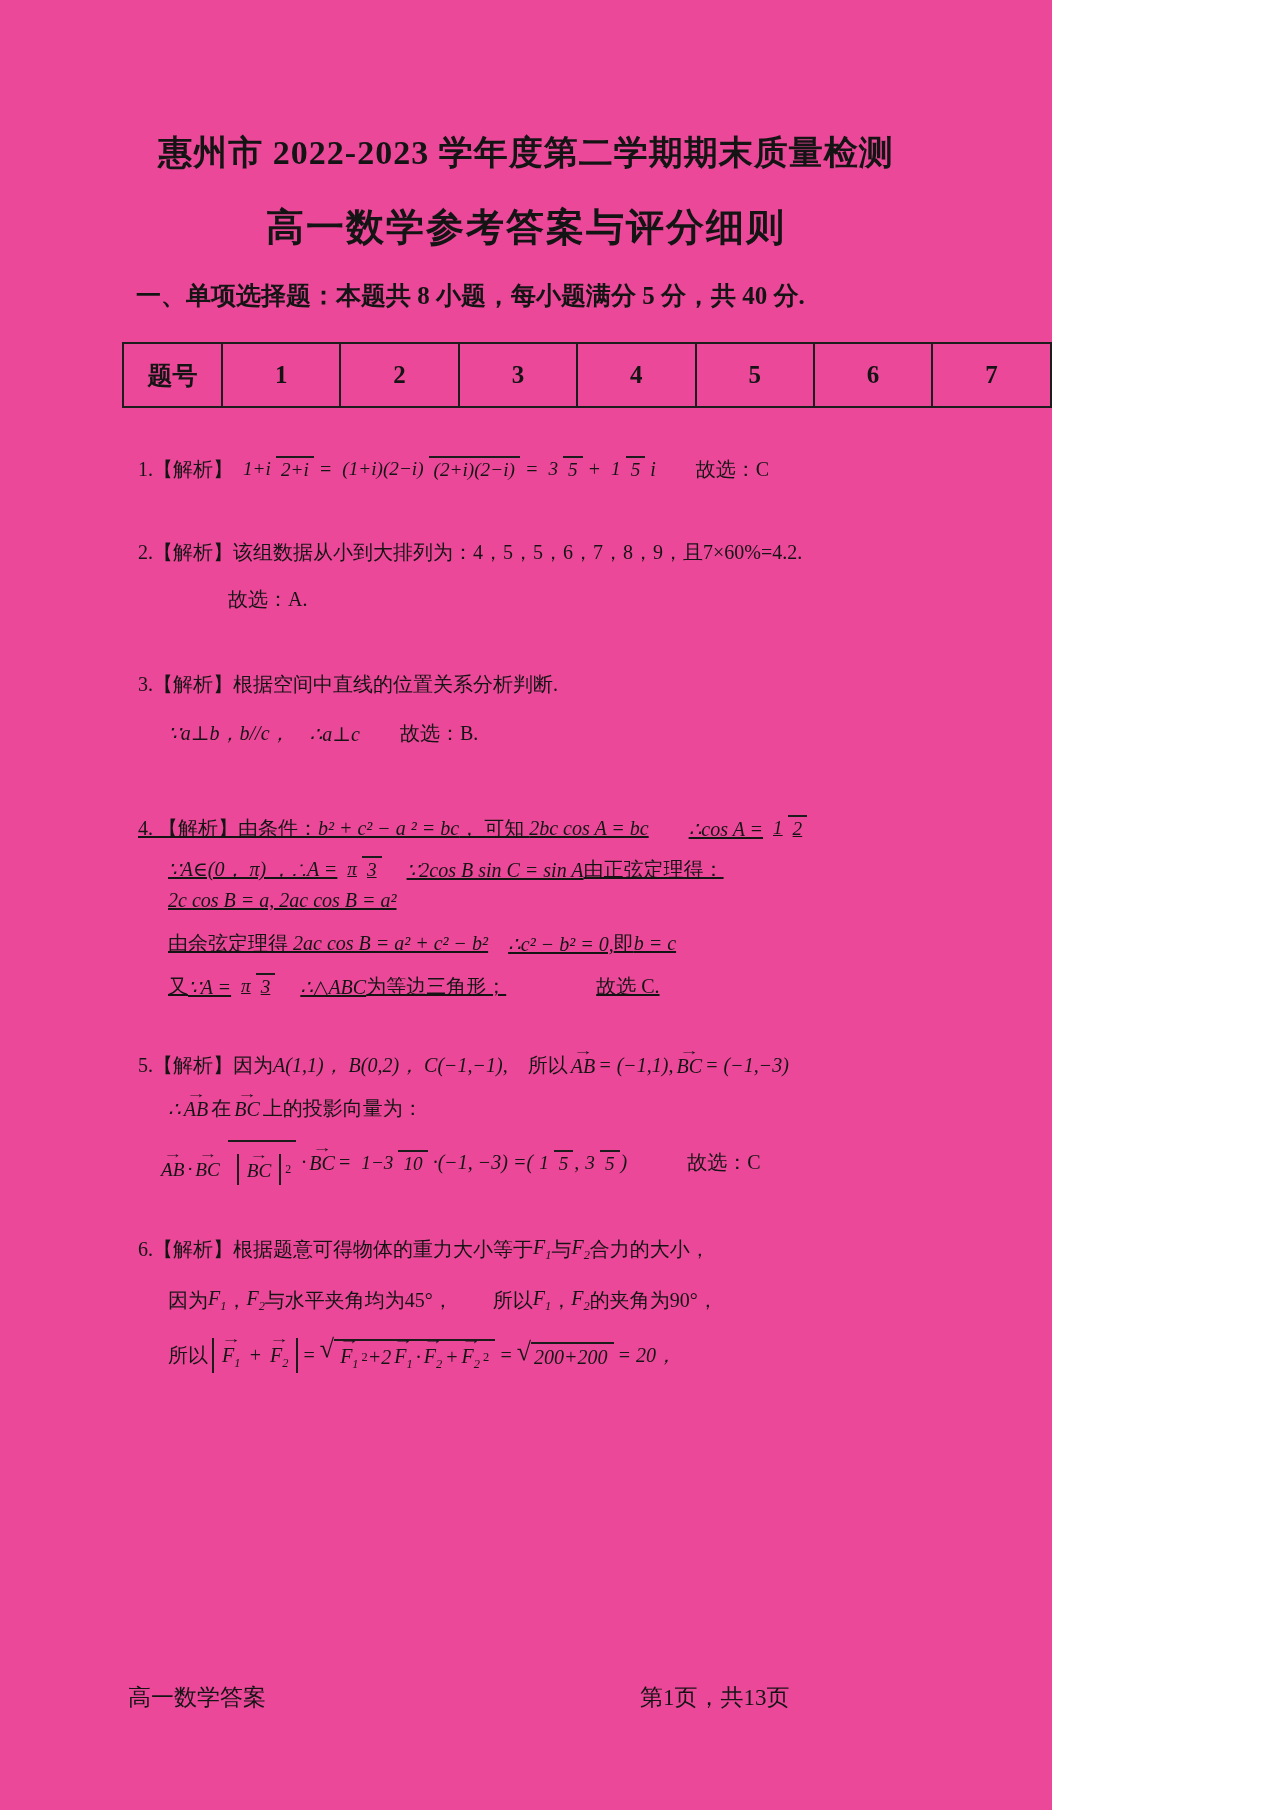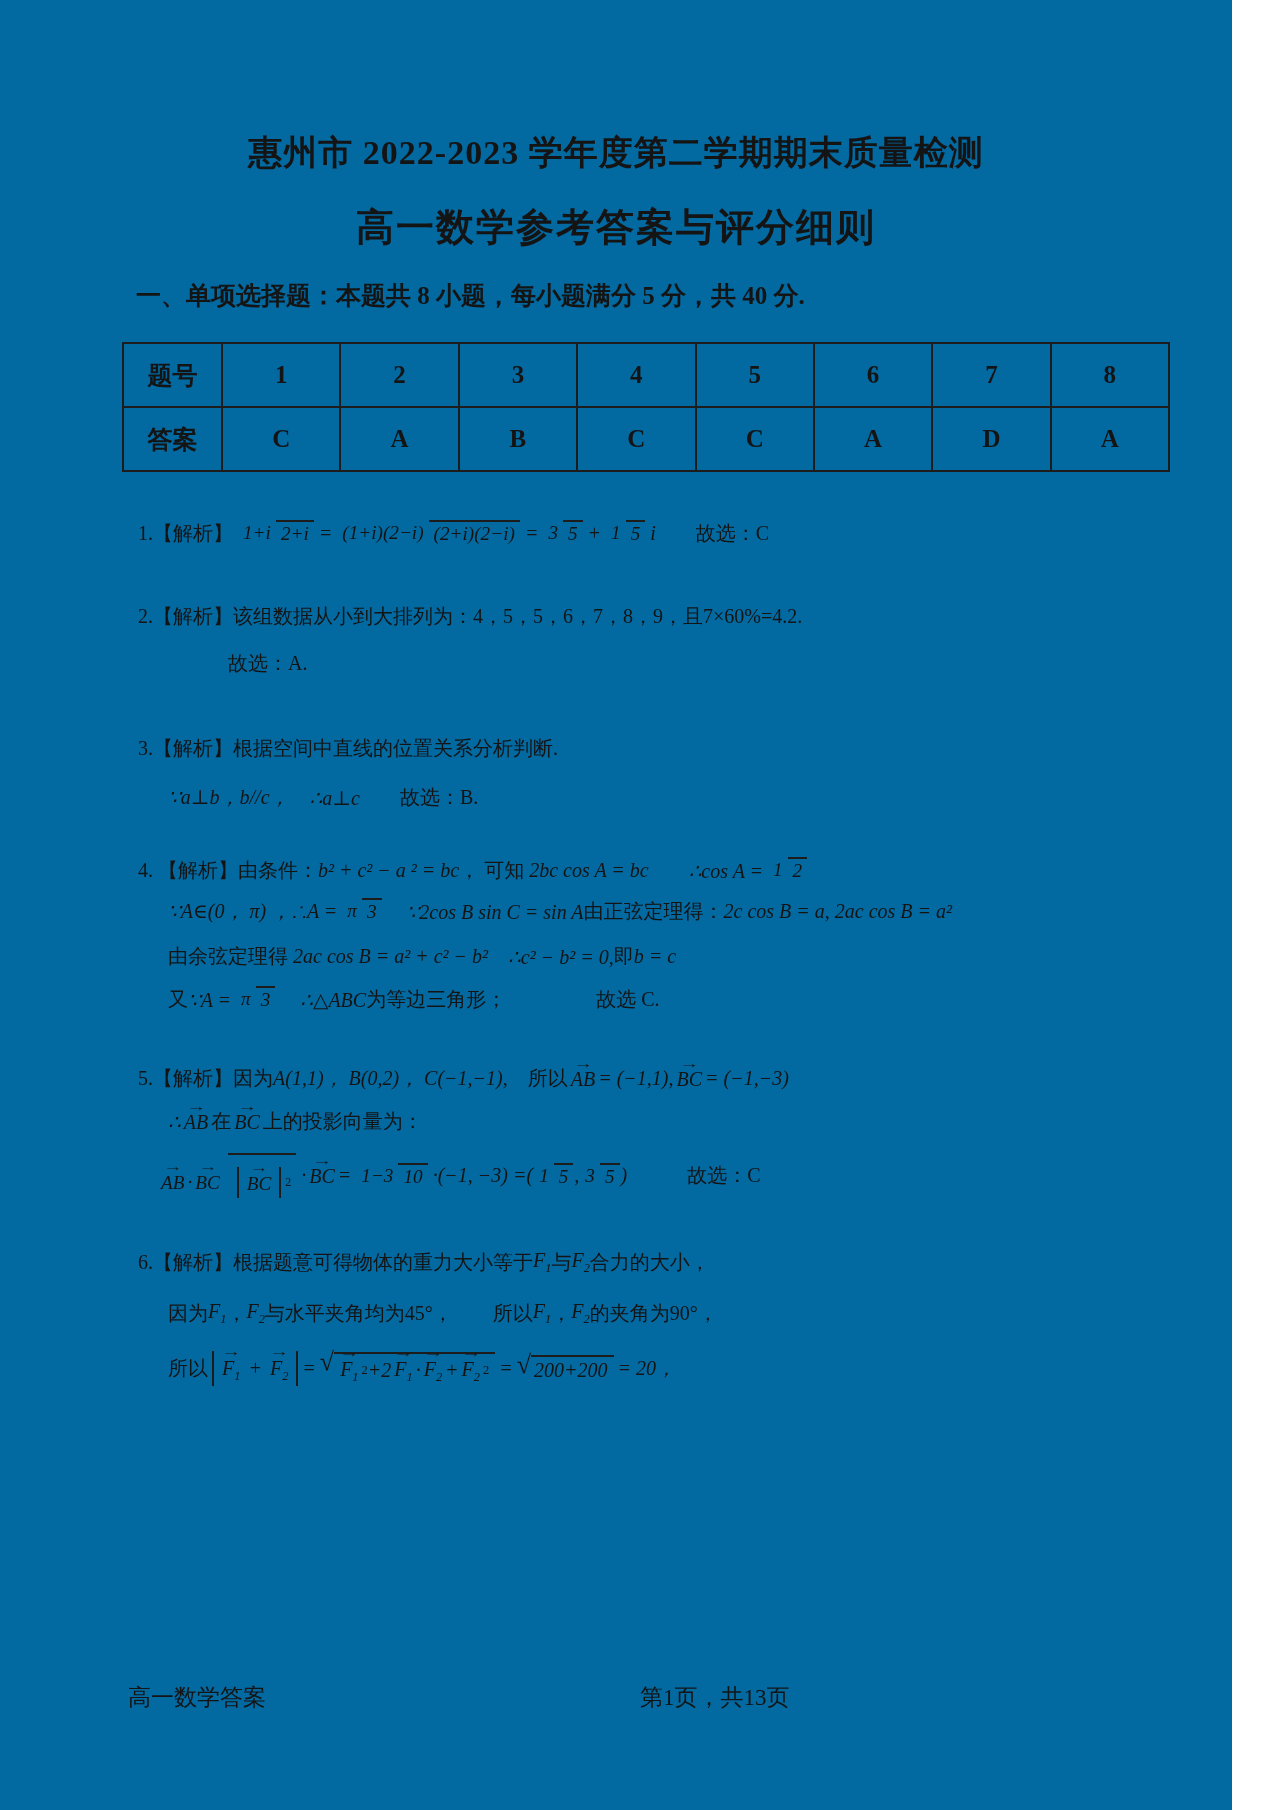--- a/index.html
+++ b/index.html
@@ -1,16 +1,16 @@
 <!DOCTYPE html>
 <html><head>
 <meta charset="utf-8">
 <style>
   html,body{margin:0;padding:0;background:#ffffff;}
-  .page{position:relative;width:1232px;height:1810px;background:#0369a1;overflow:hidden;
+  .page{position:relative;width:1052px;height:1810px;background:#ec4899;overflow:hidden;
         font-family:"Liberation Serif","DejaVu Serif",serif;color:#141414;}
   .title{margin:130px 0 0;text-align:center;font-size:34px;font-weight:bold;letter-spacing:1px;}
   .subtitle{margin:26px 0 0;text-align:center;font-size:38px;font-weight:bold;letter-spacing:2px;}
   .section{margin:26px 110px 0 136px;font-size:25px;font-weight:bold;}
   table.ans{border-collapse:collapse;margin:30px 0 0 122px;width:1048px;table-layout:fixed;}
   table.ans td{border:2px solid #1c1c1c;height:60px;text-align:center;
                font-size:25px;font-weight:bold;}
   td.hcol{width:95px;}
   .content{padding:0 100px 0 138px;font-size:20px;}
   .prob{margin-top:48px;}
@@ -54,31 +54,20 @@
       <td class="hcol">题号</td>
       <td>1</td>
       <td>2</td>
       <td>3</td>
       <td>4</td>
       <td>5</td>
       <td>6</td>
       <td>7</td>
       <td>8</td>
     </tr>
-    <tr>
-      <td class="hcol">答案</td>
-      <td>C</td>
-      <td>A</td>
-      <td>B</td>
-      <td>C</td>
-      <td>C</td>
-      <td>A</td>
-      <td>D</td>
-      <td>A</td>
-    </tr>
   </tbody>
     </table>
 
   <div class="content">
 
     <div class="prob">
       <div class="pline">
         <span class="lbl cn">1.【解析】</span>
         <span class="frac gap40">
           <span class="fn m">1+i</span>
@@ -117,21 +106,21 @@
       <div class="pline">
         <span class="cn">3.【解析】根据空间中直线的位置关系分析判断.</span>
       </div>
       <div class="pline indent" style="margin-top:22px;">
         <span class="m">∵a⊥b，b//c，</span>
         <span class="m gap20">∴a⊥c</span>
         <span class="cn gap40">故选：B.</span>
       </div>
     </div>
 
-    <div class="prob" style="margin-top:46px;">
+    <div class="prob" style="margin-top:68px;text-decoration:underline;">
       <div class="pline">
         <span class="lbl cn">4. 【解析】由条件：</span>
         <span class="m">b² + c² − a ² = bc</span>
         <span class="cn">， 可知 </span>
         <span class="m">2bc cos A = bc</span>
         <span class="m gap40">∴cos A =</span>
         <span class="frac">
           <span class="fn m">1</span>
           <span class="fd m">2</span>
         </span>

